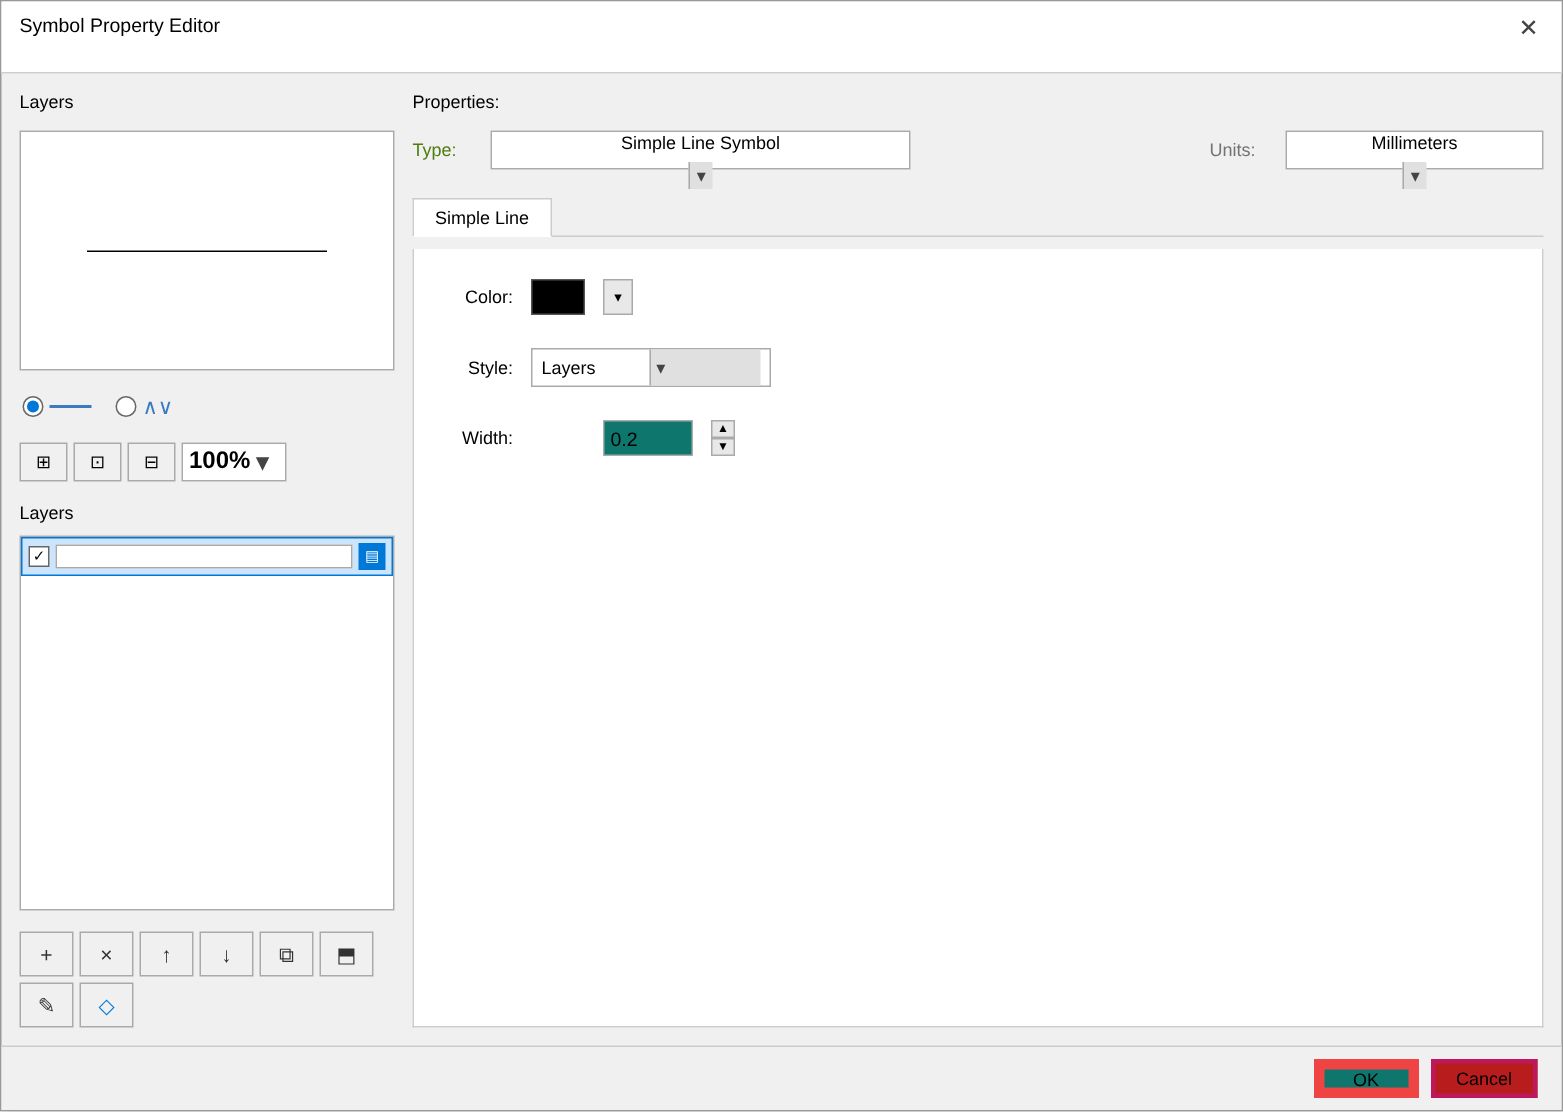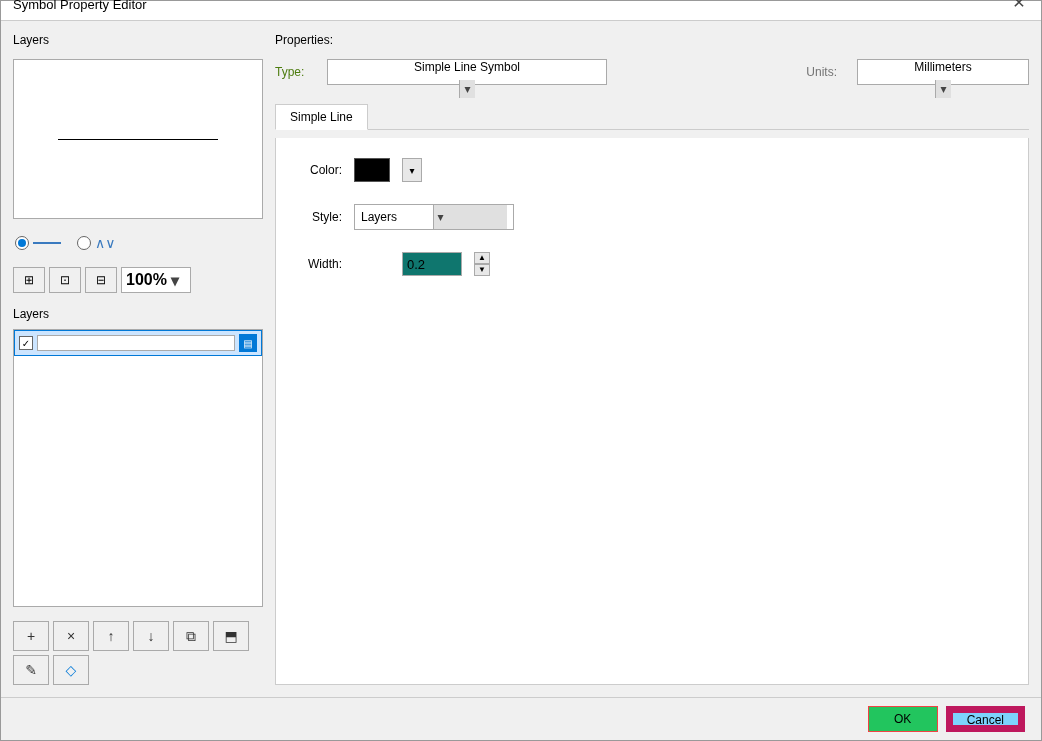--- a/index.html
+++ b/index.html
@@ -19,25 +19,25 @@
       height: 741px;
       background: #f0f0f0;
       border: 1px solid #999;
       display: flex;
       flex-direction: column;
       box-shadow: 2px 2px 8px rgba(0,0,0,0.3);
     }
     .title-bar {
       background: #fff;
       display: flex;
-      align-items: flex-end;
+      align-items: flex-start;
       justify-content: space-between;
       padding: 8px 12px;
       border-bottom: 1px solid #ccc;
-      height: 20px;
+      height: 48px;
       flex-shrink: 0;
     }
     .title-bar-title {
       font-size: 13px;
       color: #000;
     }
     .close-btn {
       width: 20px;
       height: 20px;
       cursor: pointer;
@@ -372,29 +372,29 @@
       align-items: center;
       padding: 8px 16px;
       gap: 8px;
       border-top: 1px solid #ccc;
       background: #f0f0f0;
       flex-shrink: 0;
     }
     .footer-btn {
       min-width: 70px;
       height: 26px;
-      border: 7px solid #be185d;
-      background: #7dd3fc;
+      border: 3px solid #be185d;
+      background: #b91c1c;
       cursor: pointer;
       font-size: 12px;
       padding: 0 14px;
     }
     .footer-btn.primary {
-      background: #22c55e;
-      border: 1px solid #ef4444;
+      background: #0f766e;
+      border: 7px solid #ef4444;
     }
   </style>
 </head>
 <body>
 
 <div class="dialog">
 
   <div class="title-bar">
     <span class="title-bar-title">Symbol Property Editor</span>
     <div class="close-btn">✕</div>

